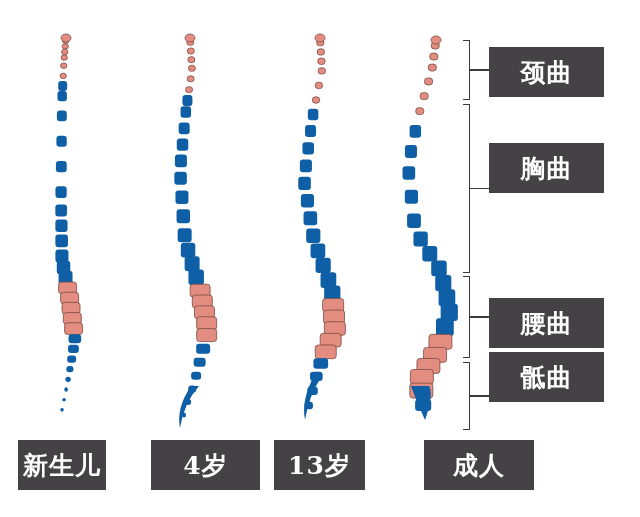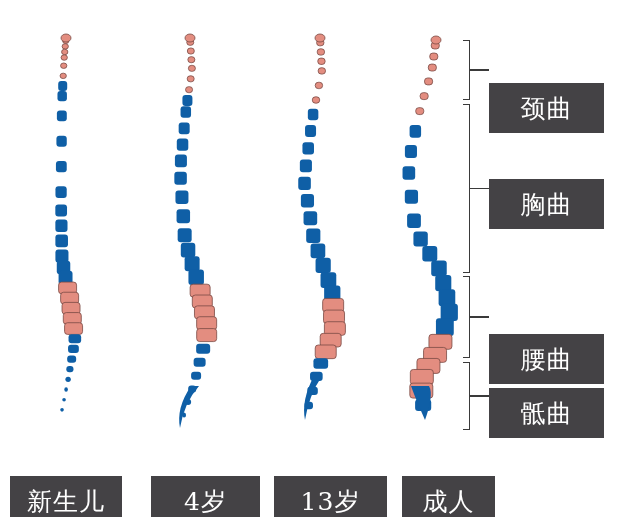--- a/index.html
+++ b/index.html
@@ -1,18 +1,18 @@
 <!DOCTYPE html>
 <html><head>
 <meta charset="utf-8">
 <style>
   html,body{margin:0;padding:0;}
   body{width:640px;height:517px;background:#ffffff;position:relative;overflow:hidden;font-family:"DejaVu Serif","Liberation Serif",serif;}
   #canvas{position:absolute;left:0;top:0;}
-  .label{position:absolute;background:#444245;color:#ffffff;font-weight:normal;display:flex;align-items:center;justify-content:center;font-size:25px;letter-spacing:1px;margin-top:36px;}
+  .label{position:absolute;background:#444245;color:#ffffff;font-weight:bold;display:flex;align-items:center;justify-content:center;font-size:25px;letter-spacing:1px;}
   .age{top:440px;height:50px;}
   .region{left:489px;width:115px;height:50px;}
   .bracket{position:absolute;border:1.5px solid #3a3a3a;border-left:none;width:6px;}
   .tick{position:absolute;height:1.5px;background:#3a3a3a;}
 </style>
 </head>
 <body>
 
 <svg id="canvas" width="640" height="517" viewBox="0 0 640 517">
     <g>
@@ -152,16 +152,16 @@
     <div class="tick" style="left: 470px; width: 19px; top: 316px;"></div>
     <div class="bracket" style="left: 463px; top: 362px; height: 66px;"></div>
     <div class="tick" style="left: 470px; width: 19px; top: 395px;"></div>
   </div>
 
 <div class="label region" style="top:47px">颈曲</div>
 <div class="label region" style="top:143px">胸曲</div>
 <div class="label region" style="top:298px">腰曲</div>
 <div class="label region" style="top:352px">骶曲</div>
 
-<div class="label age" style="left:10px;width:112px">新生儿</div>
+<div class="label age" style="left:18px;width:88px">新生儿</div>
 <div class="label age" style="left:151px;width:109px">4岁</div>
-<div class="label age" style="left:274px;width:113px">13岁</div>
-<div class="label age" style="left:402px;width:93px">成人</div>
+<div class="label age" style="left:274px;width:91px">13岁</div>
+<div class="label age" style="left:424px;width:110px">成人</div>
 
 </body></html>

